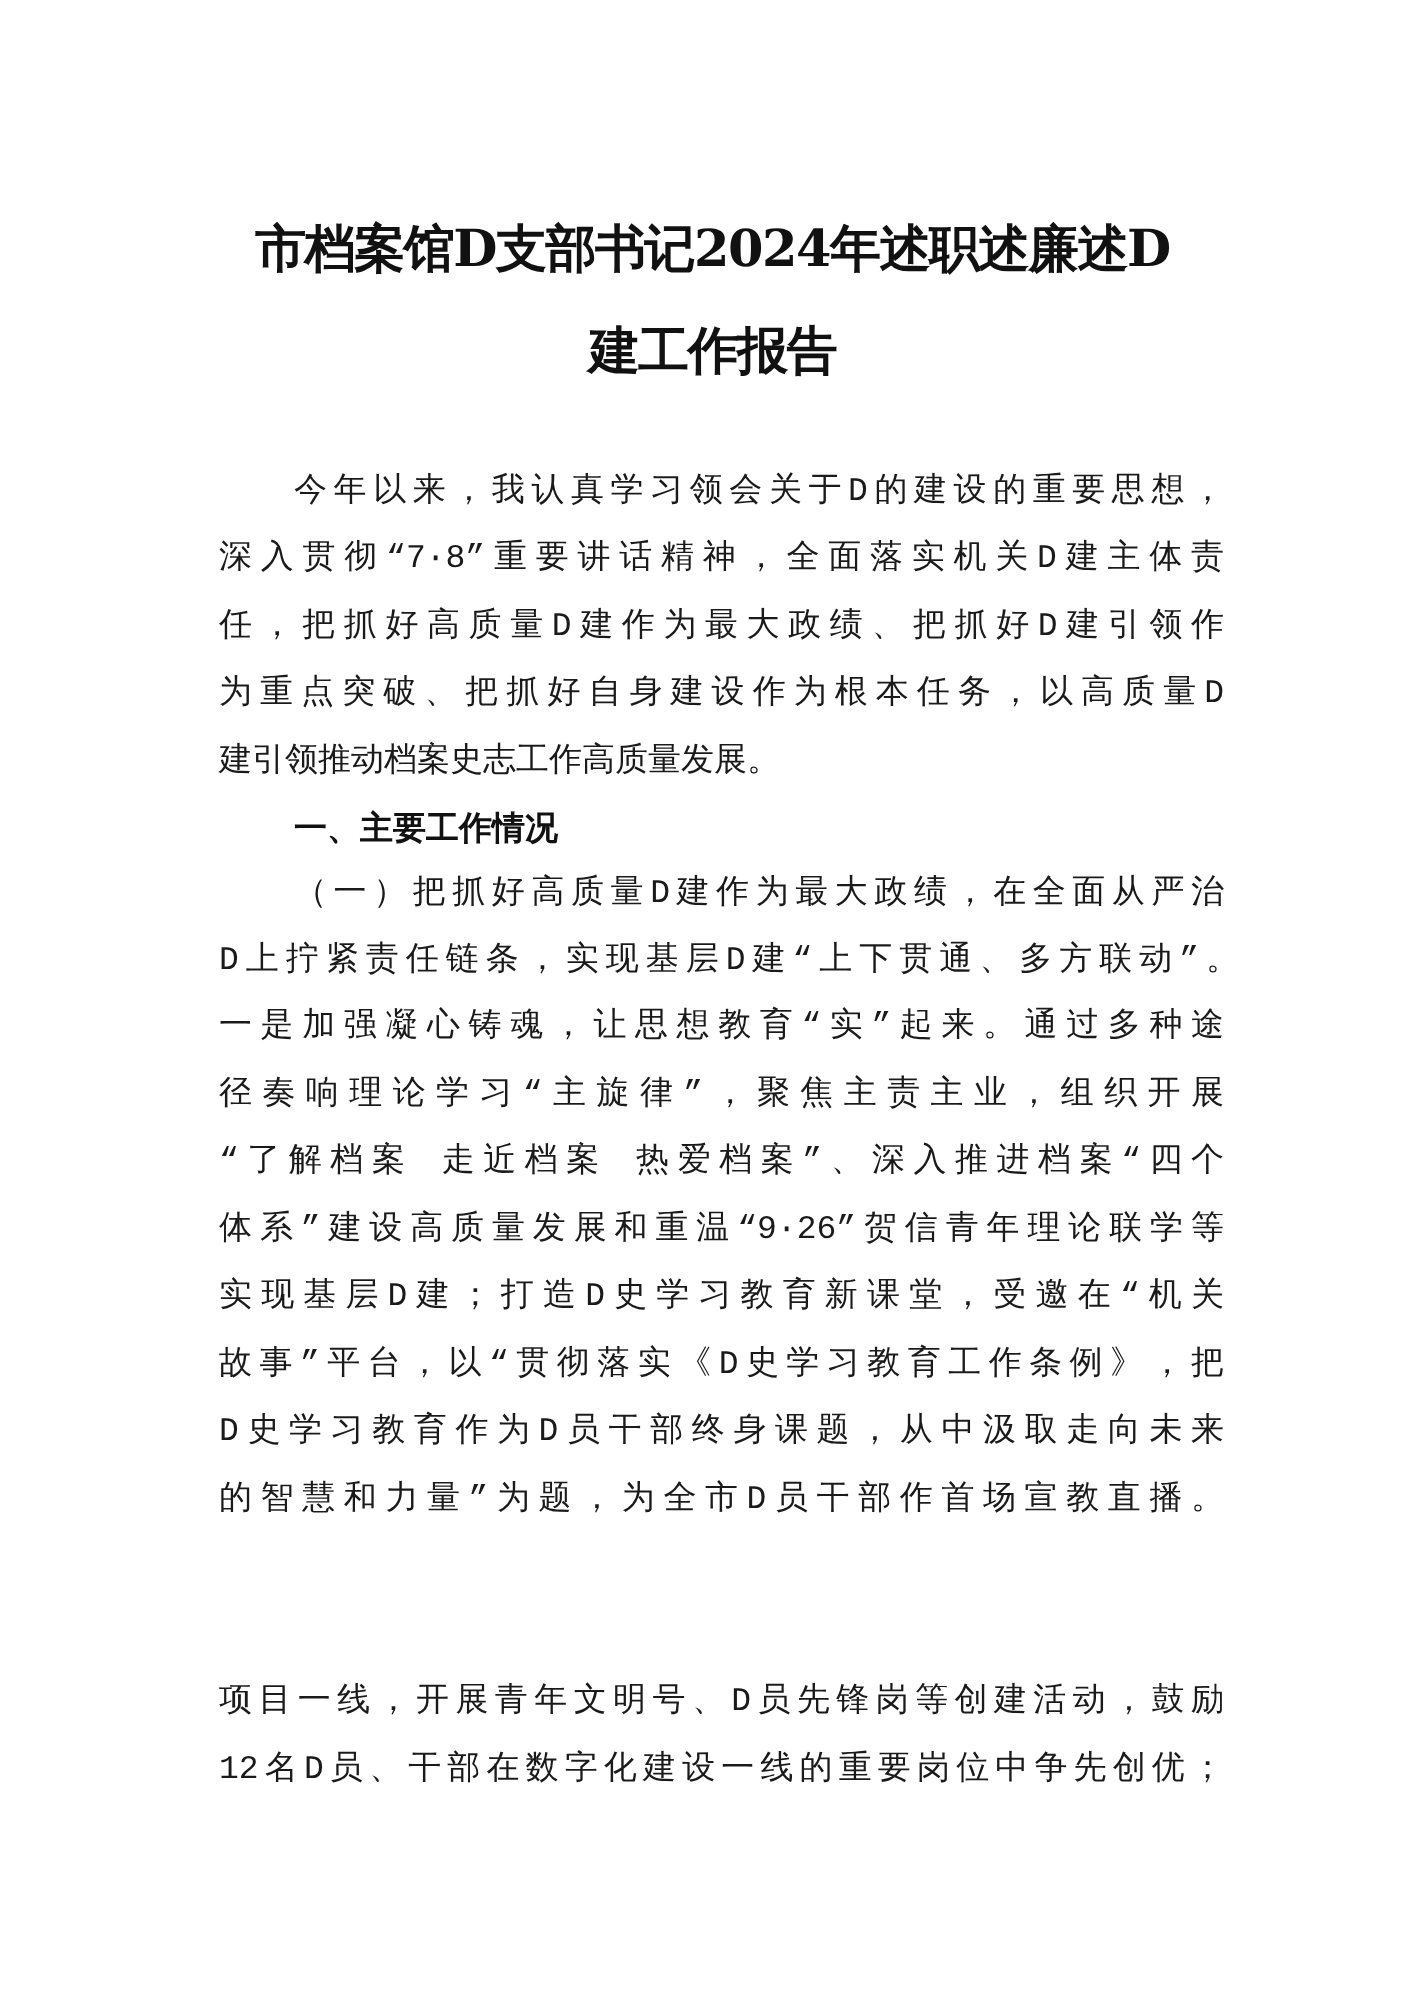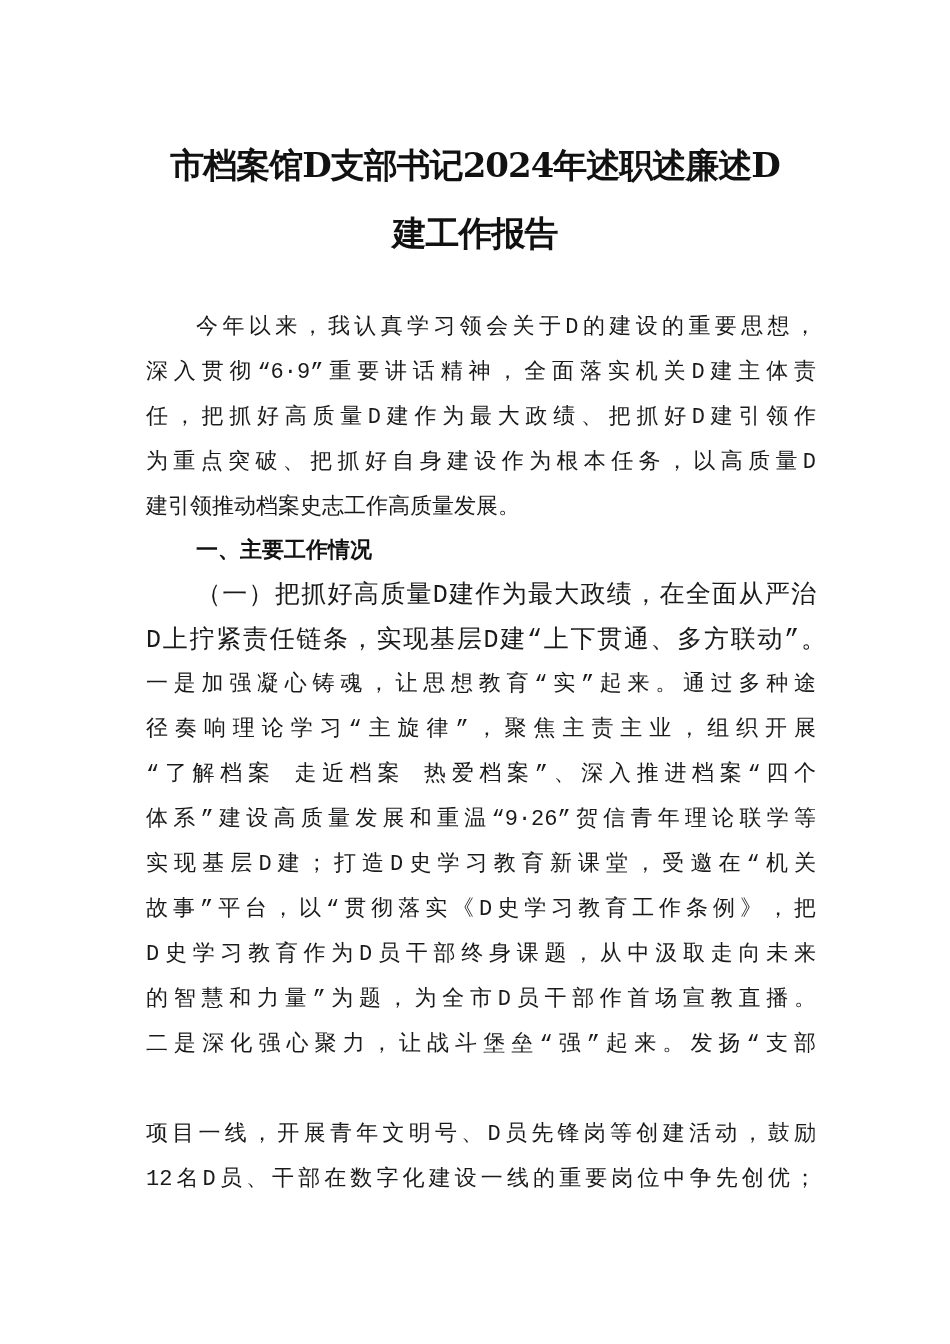--- a/index.html
+++ b/index.html
@@ -14,49 +14,48 @@
   .line {
     position: absolute; left: 146px; width: 670px;
     font-family: Liberation Mono, monospace;
     font-size: 22px; color: #1a1a1a; white-space: nowrap;
     text-align: justify; text-align-last: justify; line-height: 30px;
   }
   .line.indent { left: 196px; width: 620px; }
   .line.last { text-align-last: left; }
   .heading {
     position: absolute; left: 196px;
-    font-family: Liberation Mono, monospace;
+    font-family: Liberation Sans, sans-serif;
     font-weight: bold; font-size: 22px; color: #111; white-space: nowrap; line-height: 30px;
   }
-  .line.sub { font-size: 25px; letter-spacing: 0px; }
+  .line.sub { font-size: 22px; letter-spacing: 0px; }
 </style>
 </head>
 <body>
 
 <div class="page">
 
   <div class="title" style="top:128px;">市档案馆D支部书记2024年述职述廉述D</div>
   <div class="title" style="top:196px;">建工作报告</div>
 
   <div class="line indent" style="top:298px;">今年以来，我认真学习领会关于D的建设的重要思想，</div>
-  <div class="line" style="top:343px;">深入贯彻“6·9”重要讲话精神，全面落实机关D建主体责</div>
+  <div class="line" style="top:343px;">深入贯彻“7·8”重要讲话精神，全面落实机关D建主体责</div>
   <div class="line" style="top:433px;">为重点突破、把抓好自身建设作为根本任务，以高质量D</div>
   <div class="line" style="top:388px;">任，把抓好高质量D建作为最大政绩、把抓好D建引领作</div>
   <div class="line last" style="top:478px;">建引领推动档案史志工作高质量发展。</div>
 
   <div class="heading" style="top:522px;">一、主要工作情况</div>
 
   <div class="line indent sub" style="top:566px;">（一）把抓好高质量D建作为最大政绩，在全面从严治</div>
   <div class="line sub" style="top:611px; width:680px;">D上拧紧责任链条，实现基层D建“上下贯通、多方联动”。</div>
 
   <div class="line" style="top:655px;">一是加强凝心铸魂，让思想教育“实”起来。通过多种途</div>
   <div class="line" style="top:700px;">径奏响理论学习“主旋律”，聚焦主责主业，组织开展</div>
   <div class="line" style="top:745px;">“了解档案 走近档案 热爱档案”、深入推进档案“四个</div>
   <div class="line" style="top:790px;">体系”建设高质量发展和重温“9·26”贺信青年理论联学等</div>
   <div class="line" style="top:835px;">实现基层D建；打造D史学习教育新课堂，受邀在“机关</div>
   <div class="line" style="top:880px;">故事”平台，以“贯彻落实《D史学习教育工作条例》，把</div>
   <div class="line" style="top:925px;">D史学习教育作为D员干部终身课题，从中汲取走向未来</div>
   <div class="line" style="top:970px;">的智慧和力量”为题，为全市D员干部作首场宣教直播。</div>
-  <div class="line" style="top:1015px;">二是深化强心聚力，让战斗堡垒“强”起来。发扬“支部</div>
   <div class="line" style="top:1105px;">项目一线，开展青年文明号、D员先锋岗等创建活动，鼓励</div>
   <div class="line" style="top:1150px;">12名D员、干部在数字化建设一线的重要岗位中争先创优；</div>
 
 </div>
 
 </body></html>

